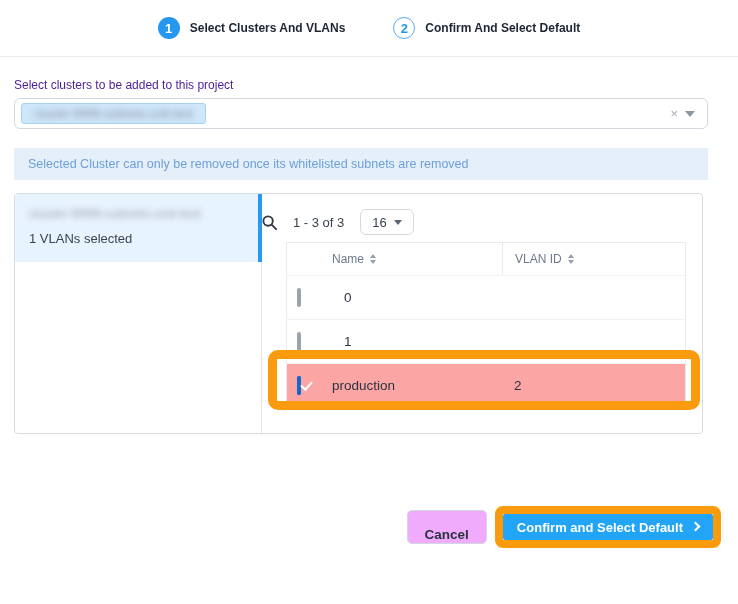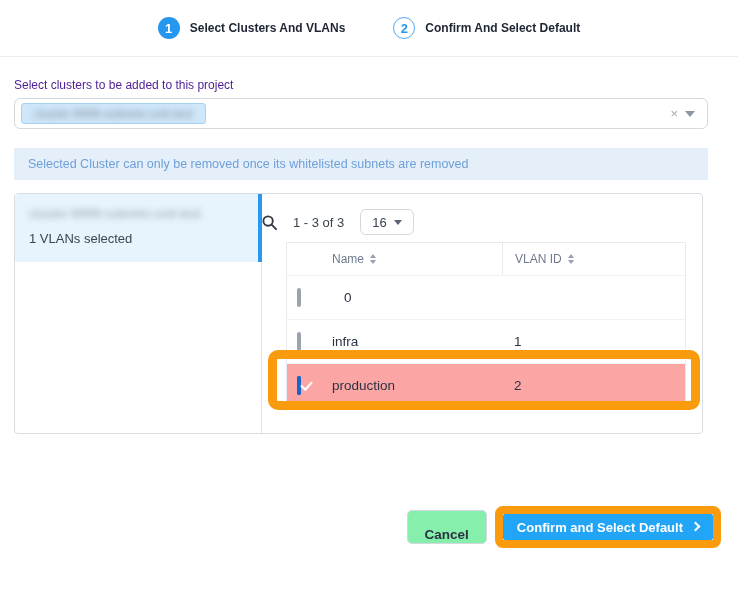--- a/index.html
+++ b/index.html
@@ -81,21 +81,21 @@
 
   
   .annot { position:absolute; border:9px solid #f99b0c; border-radius:10px;
     pointer-events:none; z-index:5; }
   .annot-row { left:253px; top:156px; width:432px; height:60px; }
 
   
   .footer { display:flex; justify-content:flex-end; align-items:center;
     margin-top:72px; padding-right:17px; gap:8px; }
   .btn-cancel { height:28px; padding:16px 17px; border:1px solid #d2d8de; border-radius:5px;
-    background:#86efac; font-family:inherit; font-size:13.5px; font-weight:600;
+    background:#f0abfc; font-family:inherit; font-size:13.5px; font-weight:600;
     color:#2a3340; cursor:pointer;text-align:right; }
   .confirm-ring { border:8px solid #f99b0c; border-radius:8px; }
   .btn-confirm { height:26px; padding:0 14px; border:none; border-radius:2px;
     background:#22a5f7; color:#fff; font-family:inherit; font-size:13px;
     font-weight:bold; display:flex; align-items:center; gap:9px; cursor:pointer; }
   .chevron-right { width:7px; height:7px; border:solid #fff;
     border-width:0 2.5px 2.5px 0; transform:rotate(-45deg); margin-top:-1px; }
 </style>
 </head>
 <body>
@@ -171,21 +171,20 @@
           </div>
         </div>
 
         <div class="row">
           <div><span class="checkbox"></span></div>
           <div class="cell-vlanid">0</div>
         </div>
 
         <div class="row">
           <div><span class="checkbox"></span></div>
-          <div class="cell-name">infra</div>
           <div class="cell-vlanid">1</div>
         </div>
 
         <div class="row highlighted">
           <div><span class="checkbox checked"></span></div>
           <div class="cell-name">production</div>
           <div class="cell-vlanid">2</div>
         </div>
       </div>
     </div>

